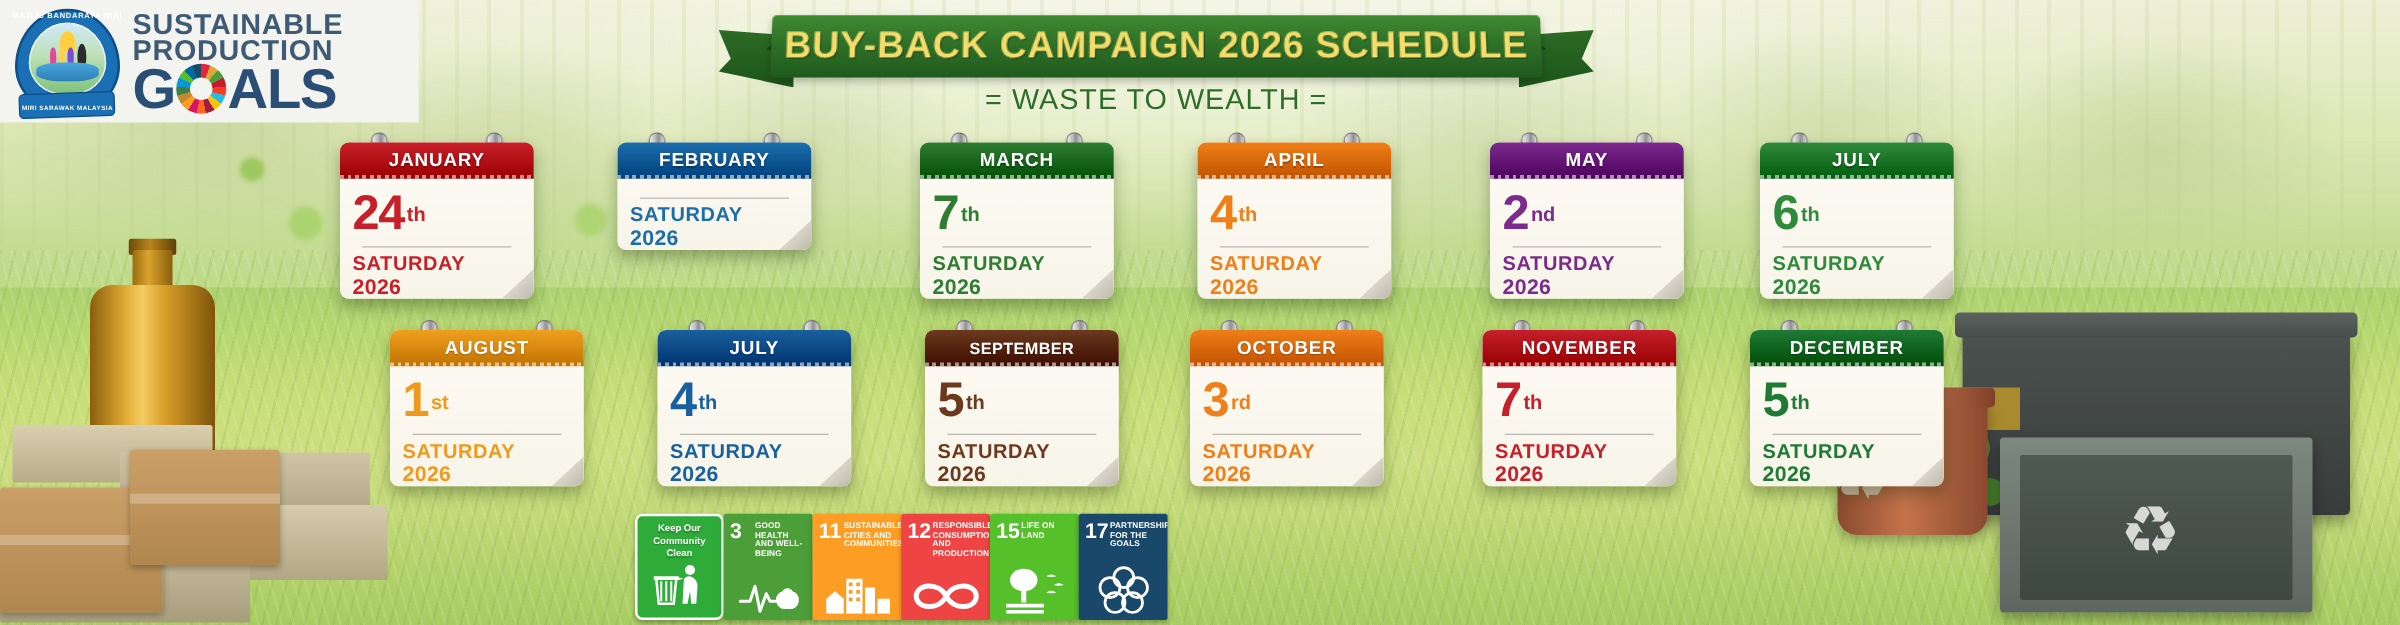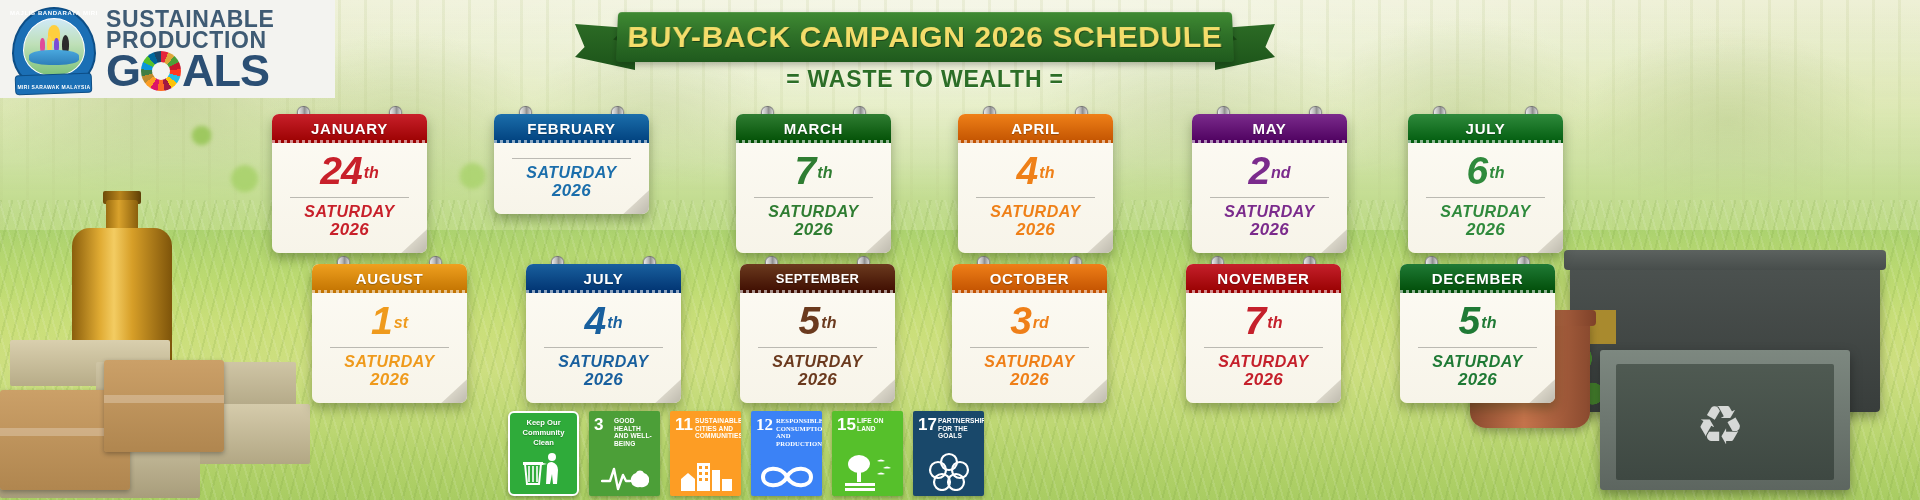--- a/index.html
+++ b/index.html
@@ -151,21 +151,21 @@
   .tail { position:absolute; top:20px; width:60px; height:46px; }
   .tail.l { left:0; background:linear-gradient(180deg,#2c6b25,#1c5419);
     clip-path: polygon(0 0, 100% 10%, 100% 100%, 0 72%, 16% 50%); }
   .tail.r { right:0; background:linear-gradient(180deg,#2c6b25,#1c5419);
     clip-path: polygon(100% 0, 0 10%, 0 100%, 100% 72%, 84% 50%); }
   .fold { position:absolute; top:12px; width:26px; height:30px; background:#184814; }
   .fold.l { left:38px; clip-path: polygon(100% 0, 100% 100%, 0 78%); }
   .fold.r { right:38px; clip-path: polygon(0 0, 0 100%, 100% 78%); }
   #subtitle {
     position:absolute; left:0; right:0; top:62px; text-align:center;
-    color:#2c6e27; font-weight:bold; font-size:23px; letter-spacing:.8px;
+    color:#2c6e27; font-weight:normal; font-size:23px; letter-spacing:.8px;
     text-shadow:0 1px 0 rgba(255,255,255,.6);
   }
 
   
   #cal-area { position:absolute; left:0; top:0; width:1700px; height:500px; }
   .cal {
     position:absolute; width:155px;
     border-radius:7px;
     background:linear-gradient(180deg,#fdfbf4 0%,#f7f4e9 100%);
     box-shadow:0 6px 12px rgba(30,50,10,.35);
@@ -186,39 +186,39 @@
   }
   .cal.small-name .hdr .mname { font-size:13px; letter-spacing:.3px; }
   .ring-h {
     position:absolute; top:-8px; width:13px; height:22px; border-radius:6px;
     background:linear-gradient(90deg,#e9e9e9 0%,#b9b9b9 40%,#8f8f8f 60%,#d7d7d7 100%);
     box-shadow:0 1px 2px rgba(0,0,0,.35);
     border:1px solid rgba(90,90,90,.6);
   }
   .ring-h.a { left:25px; }
   .ring-h.b { right:25px; }
-  .cal .body { padding:8px 10px 14px; text-align:center; position:relative;font-style:italic; }
+  .cal .body { padding:8px 10px 0; position:relative; }
   .cal .daynum {
     font-weight:bold; font-size:39px; line-height:1; letter-spacing:-1px;
     display:inline-block;
   }
   .cal .suffix { font-size:16px; font-weight:bold; vertical-align:super; margin-left:2px; }
   .cal .rule { height:1px; background:rgba(0,0,0,.25); margin:7px 8px 5px; }
   .cal .dow { font-weight:bold; font-size:16px; letter-spacing:.5px; line-height:1.1; }
   .cal .yr  { font-weight:bold; font-size:17px; letter-spacing:.3px; line-height:1.1; }
   .cal .curl {
     position:absolute; right:0; bottom:0; width:26px; height:24px;
     background:linear-gradient(135deg, rgba(0,0,0,.05) 0%, #dcd8cb 45%, #bdb9ad 100%);
     border-radius:0 0 7px 0;
     clip-path: polygon(100% 0, 100% 100%, 0 100%);
   }
 
   
   #sdg-strip {
-    position:absolute; left:508px; top:411px; display:flex; align-items:flex-start; gap:10px;
+    position:absolute; left:508px; top:411px; display:flex; align-items:flex-start; 
   }
   .sdgbox {
     width:71px; height:85px; border-radius:2px; position:relative;
     box-shadow:0 2px 4px rgba(0,0,0,.25);
     overflow:hidden;
   }
   .sdgbox .num {
     position:absolute; left:5px; top:5px; color:#fff; font-weight:bold; font-size:17px; line-height:1;
   }
   .sdgbox .lbl {
@@ -570,21 +570,21 @@
           <rect x="43" y="22" width="10" height="12" fill="#fff"></rect>
           <rect x="20" y="9" width="3" height="3" fill="#fd9d24"></rect>
           <rect x="26" y="9" width="3" height="3" fill="#fd9d24"></rect>
           <rect x="20" y="15" width="3" height="3" fill="#fd9d24"></rect>
           <rect x="26" y="15" width="3" height="3" fill="#fd9d24"></rect>
           <rect x="20" y="21" width="3" height="3" fill="#fd9d24"></rect>
           <rect x="26" y="21" width="3" height="3" fill="#fd9d24"></rect>
         </svg>
       </span>
     </div>
-    <div class="sdgbox" style="background: #3b82f6; font-family: Liberation Serif, serif;">
+    <div class="sdgbox" style="background: #ef4444;">
       <span class="num">12</span>
       <span class="lbl">RESPONSIBLE CONSUMPTION AND PRODUCTION</span>
       <span class="glyph">
         <svg width="54" height="28" viewBox="0 0 54 28">
           <path d="M27 14 c-6 -12 -24 -10 -24 0 c0 10 18 12 24 0 c6 -12 24 -10 24 0 c0 10 -18 12 -24 0 z" fill="none" stroke="#fff" stroke-width="4" stroke-linecap="round"></path>
         </svg>
       </span>
     </div>
     <div class="sdgbox" style="background: rgb(86, 192, 43);">
       <span class="num">15</span>

